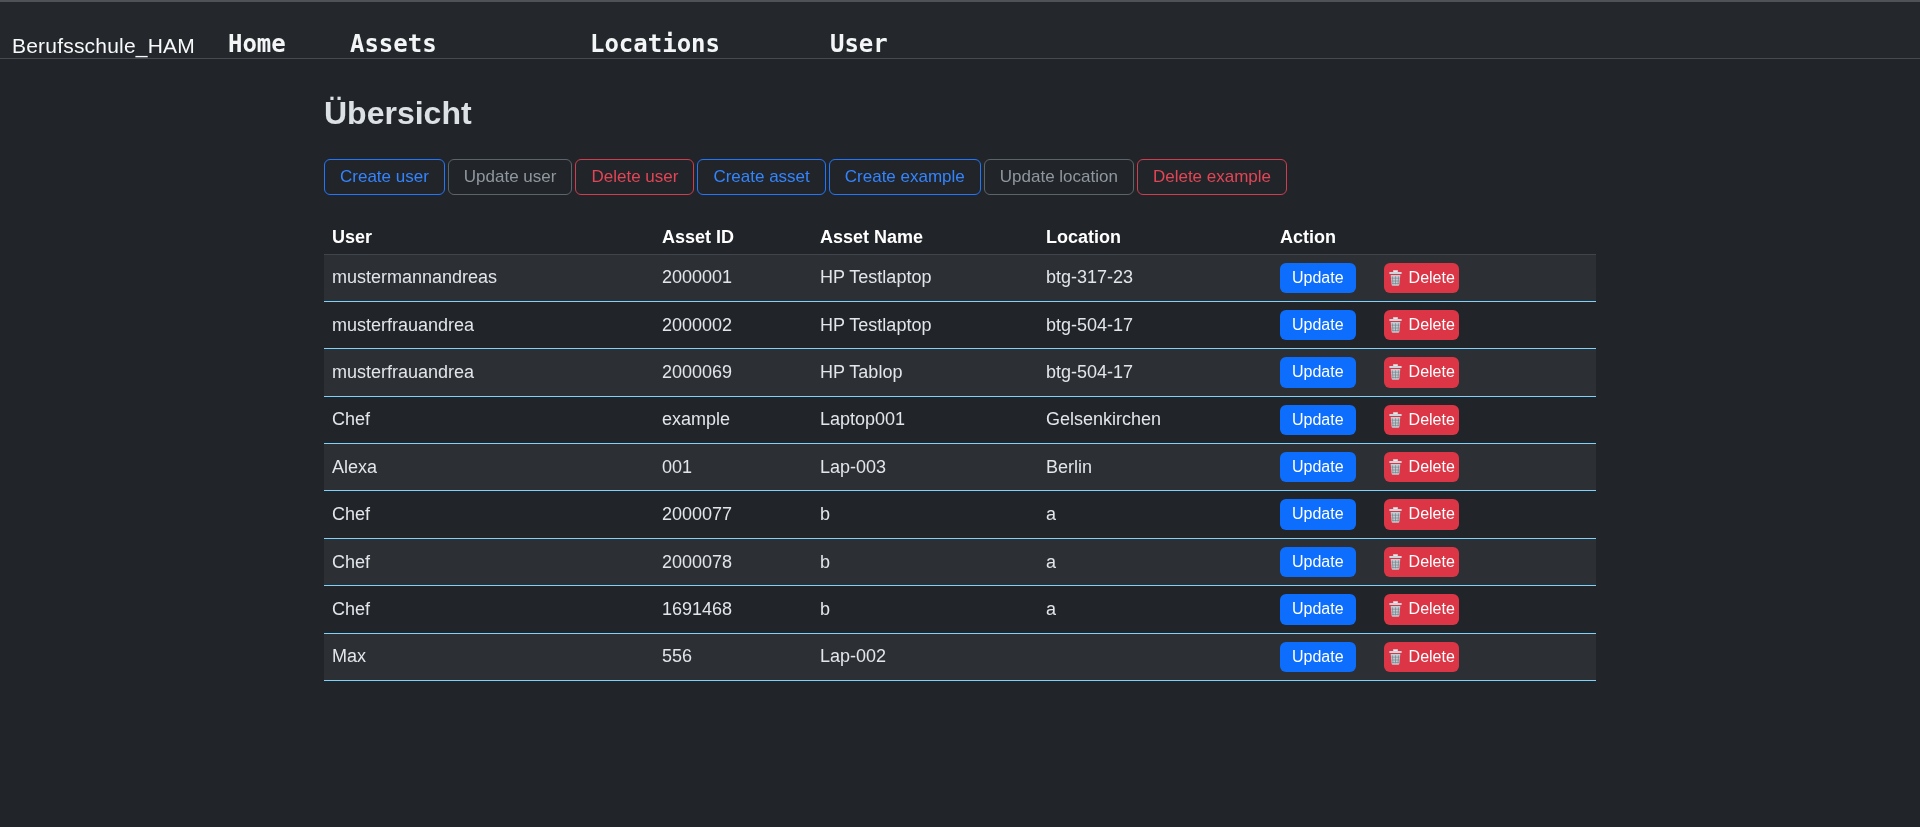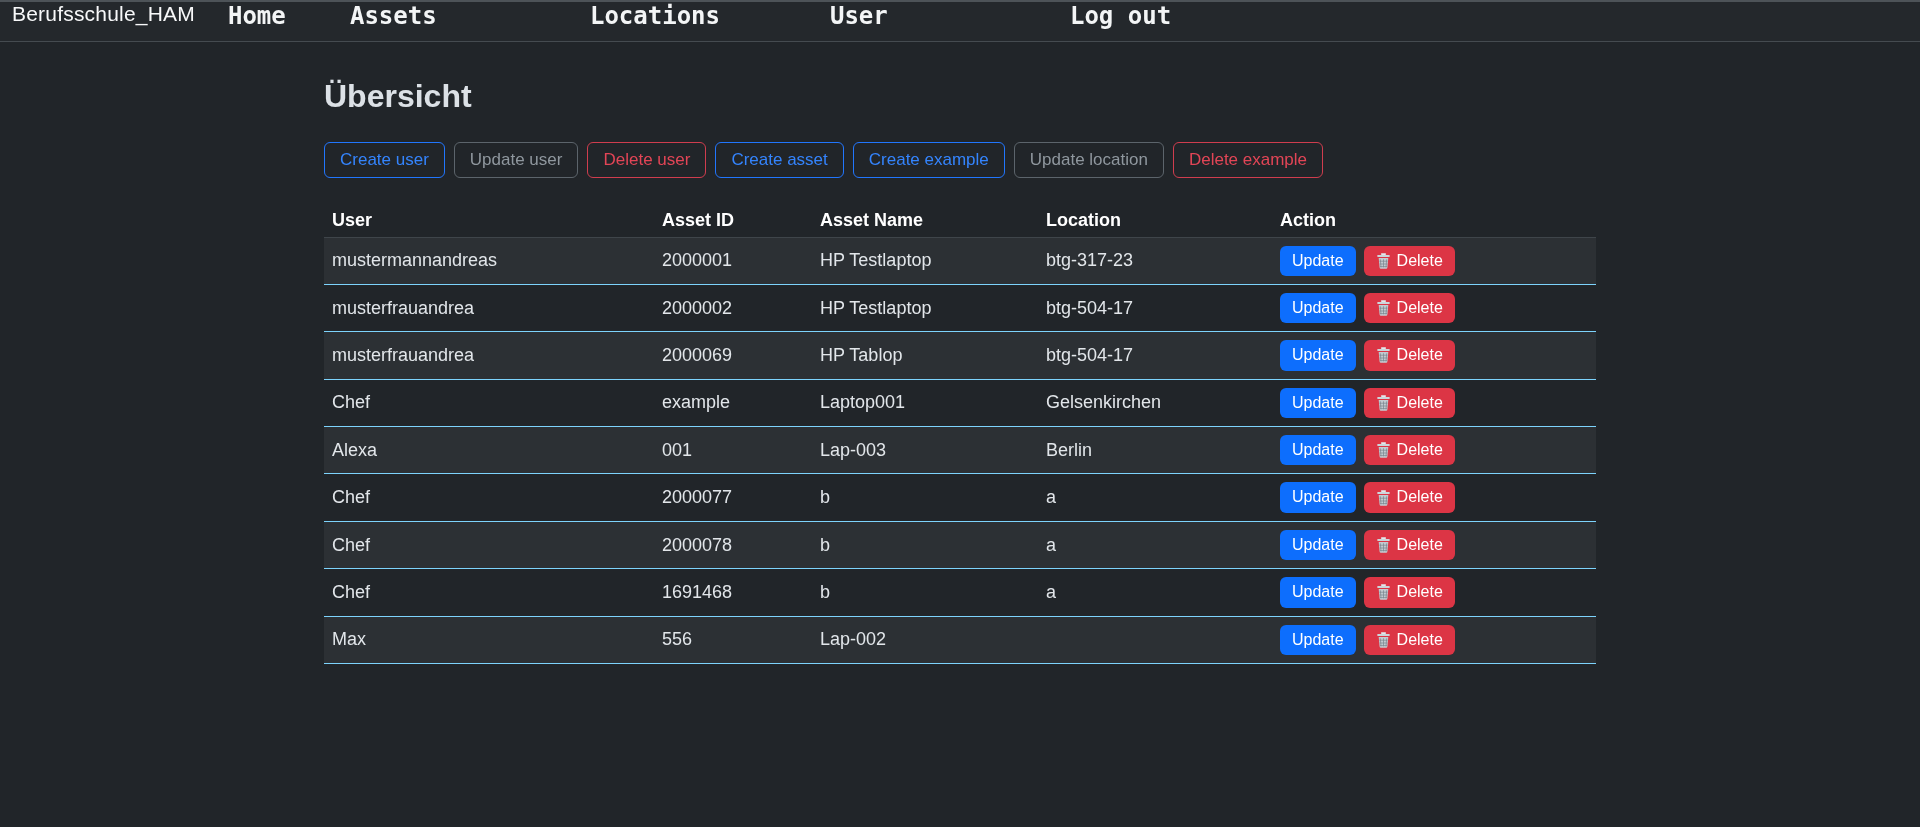--- a/index.html
+++ b/index.html
@@ -4,26 +4,26 @@
 <style>
   * { margin: 0; padding: 0; box-sizing: border-box; }
   html, body {
     width: 1920px; height: 827px;
     background: #212529;
     font-family: "Liberation Sans", sans-serif;
     overflow: hidden;
   }
   
   .navbar {
-    height: 42px;
+    height: 59px;
     background: #24282c;
     border-top: 2px solid #4d5358;
     border-bottom: 1px solid #454b50;
     display: flex;
-    align-items: flex-start;
+    align-items: flex-end;
     padding-left: 12px;
   }
   .brand {
     font-size: 21px;
     color: #f8f9fa;
     letter-spacing: 0.2px;
     cursor: pointer;
   }
   .nav-list {
     display: flex;
@@ -45,21 +45,21 @@
   .page-title {
     margin-top: 36px;
     font-size: 32px;
     font-weight: 700;
     color: #dce1e6;
   }
   
   .toolbar {
     margin-top: 27px;
     display: flex;
-    gap: 9px;
+    gap: 3px;
   }
   .btn-outline {
     background: transparent;
     border: 1px solid;
     border-radius: 6px;
     padding: 4px 15px;
     font-family: inherit;
     font-size: 17px;
     line-height: 1.5;
     cursor: pointer;
@@ -104,22 +104,22 @@
     font-size: 16px;
     line-height: 1.4;
     cursor: pointer;
     vertical-align: middle;
   }
   .btn-delete {
     background: #dc3545;
     color: #fff;
     border: none;
     border-radius: 6px;
-    padding: 4px 12px;
-    margin-left: 8px;
+    padding: 4px 4px;
+    margin-left: 28px;
     font-family: inherit;
     font-size: 16px;
     line-height: 1.4;
     cursor: pointer;
     display: inline-flex;
     align-items: center;
     gap: 6px;
     vertical-align: middle;
   }
   .btn-delete svg { display: block; }
@@ -127,21 +127,20 @@
 </head>
 <body>
 
 <nav class="navbar">
   <span class="brand">Berufsschule_HAM</span>
   <ul class="nav-list">
       <li class="nav-item">Home</li>
       <li class="nav-item">Assets</li>
       <li class="nav-item">Locations</li>
       <li class="nav-item">User</li>
-      <li class="nav-item">Log out</li>
     </ul>
 </nav>
 
 <div class="main">
   <h1 class="page-title">Übersicht</h1>
 
   <div class="toolbar">
       <button class="btn-outline primary">Create user</button>
       <button class="btn-outline secondary">Update user</button>
       <button class="btn-outline danger">Delete user</button>

